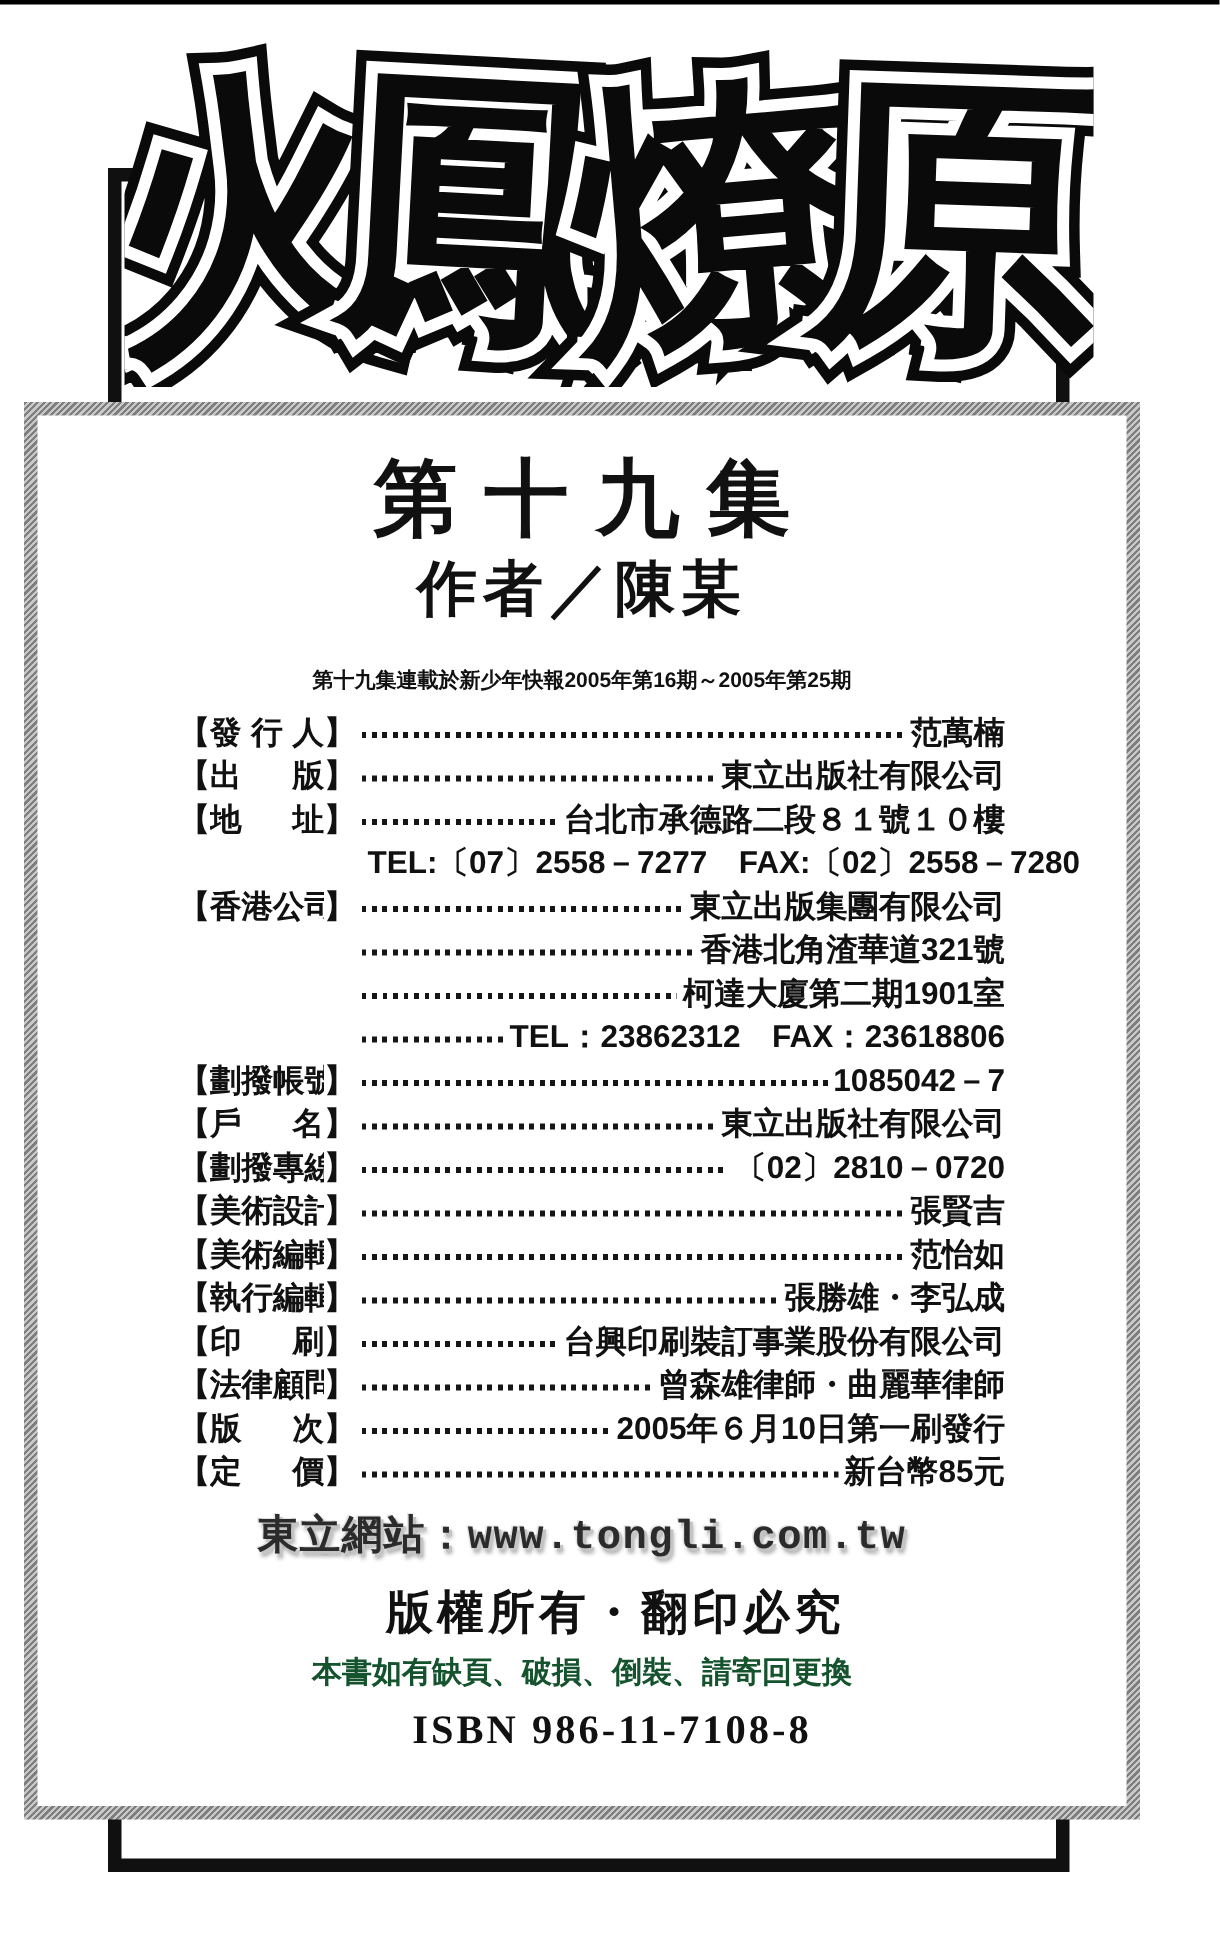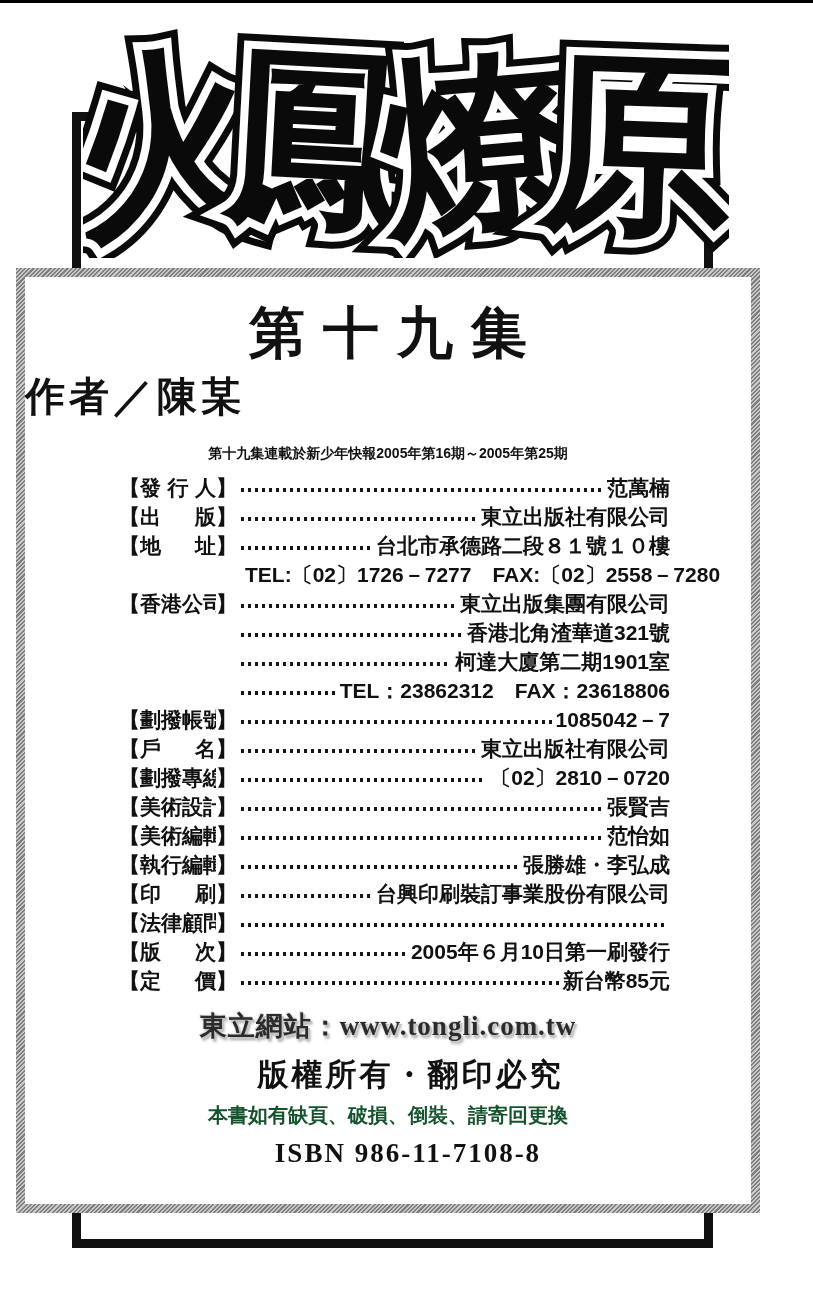--- a/index.html
+++ b/index.html
@@ -33,21 +33,21 @@
     width:100%;height:100%;box-sizing:border-box;background:#fff;
     padding-top:24px;overflow:hidden;
   }
 
   .vol-title{
     text-align:center;font-family:"Liberation Serif","DejaVu Serif",serif;
     font-weight:bold;font-size:56px;line-height:64px;letter-spacing:18px;
     text-indent:18px;white-space:nowrap;
   }
   .author-line{
-    font-family:Liberation Serif, serif;
+    text-align:center;font-family:Liberation Mono, monospace;
     font-weight:bold;font-size:40px;line-height:48px;letter-spacing:4px;margin-top:8px;
   }
   .serial-note{
     text-align:center;font-weight:bold;font-size:14px;line-height:24px;margin-top:20px;
     white-space:nowrap;
   }
 
   .credits{margin:8px 0 0 94px;width:551px;}
   .credit-row{display:flex;align-items:center;height:29px;font-size:21px;font-weight:bold;white-space:nowrap;}
   .row-label{width:118px;flex:0 0 118px;display:flex;align-items:baseline;}
@@ -58,21 +58,21 @@
   }
   .leader{
     flex:1 1 auto;height:4px;margin:0 4px;align-self:center;position:relative;top:2px;
     background:repeating-linear-gradient(to right,#161616 0 3.2px,transparent 3.2px 7px);
   }
   .leader.no-dots{background:none;}
   .row-value{flex:0 0 auto;}
 
   .website-line{
     margin-top:14px;text-align:center;
-    font-family:Liberation Serif, serif;font-weight:bold;
+    font-family:Liberation Mono, monospace;font-weight:bold;
     font-size:27px;line-height:34px;color:#2b2b2b;letter-spacing:1px;
     text-shadow:2px 2px 0 #c4c4c4,-1px -1px 0 #e2e2e2,2px 3px 3px #9a9a9a;
   }
   .copyright-line{
     margin-top:14px;text-align:center;font-family:"Liberation Serif","DejaVu Serif",serif;
     font-weight:bold;font-size:31px;line-height:36px;letter-spacing:3px;padding-left:45px;
   }
   .prohibition-line{
     margin-top:6px;text-align:center;font-family:"Liberation Serif","DejaVu Serif",serif;
     font-weight:bold;font-size:27px;line-height:34px;letter-spacing:1px;
@@ -150,21 +150,21 @@
         <span class="row-value">台北市承德路二段８１號１０樓</span>
       </div>
 
       <div class="credit-row">
         <span class="row-label" style="visibility: hidden;">
             <span class="bk">【</span>
             <span class="lbl-text"></span>
             <span class="bk">】</span>
           </span>
         <span class="leader no-dots"></span>
-        <span class="row-value">TEL:〔02〕1726－7277　FAX:〔02〕2558－7280</span>
+        <span class="row-value">TEL:〔07〕2558－7277　FAX:〔02〕2558－7280</span>
       </div>
 
       <div class="credit-row">
         <span class="row-label">
             <span class="bk">【</span>
             <span class="lbl-text">香港公司</span>
             <span class="bk">】</span>
           </span>
         <span class="leader"></span>
         <span class="row-value">東立出版集團有限公司</span>
@@ -270,20 +270,21 @@
         <span class="row-value">台興印刷裝訂事業股份有限公司</span>
       </div>
 
       <div class="credit-row">
         <span class="row-label">
             <span class="bk">【</span>
             <span class="lbl-text">法律顧問</span>
             <span class="bk">】</span>
           </span>
         <span class="leader"></span>
+        <span class="row-value">曾森雄律師・曲麗華律師</span>
       </div>
 
       <div class="credit-row">
         <span class="row-label">
             <span class="bk">【</span>
             <span class="lbl-text">版次</span>
             <span class="bk">】</span>
           </span>
         <span class="leader"></span>
         <span class="row-value">2005年６月10日第一刷發行</span>

